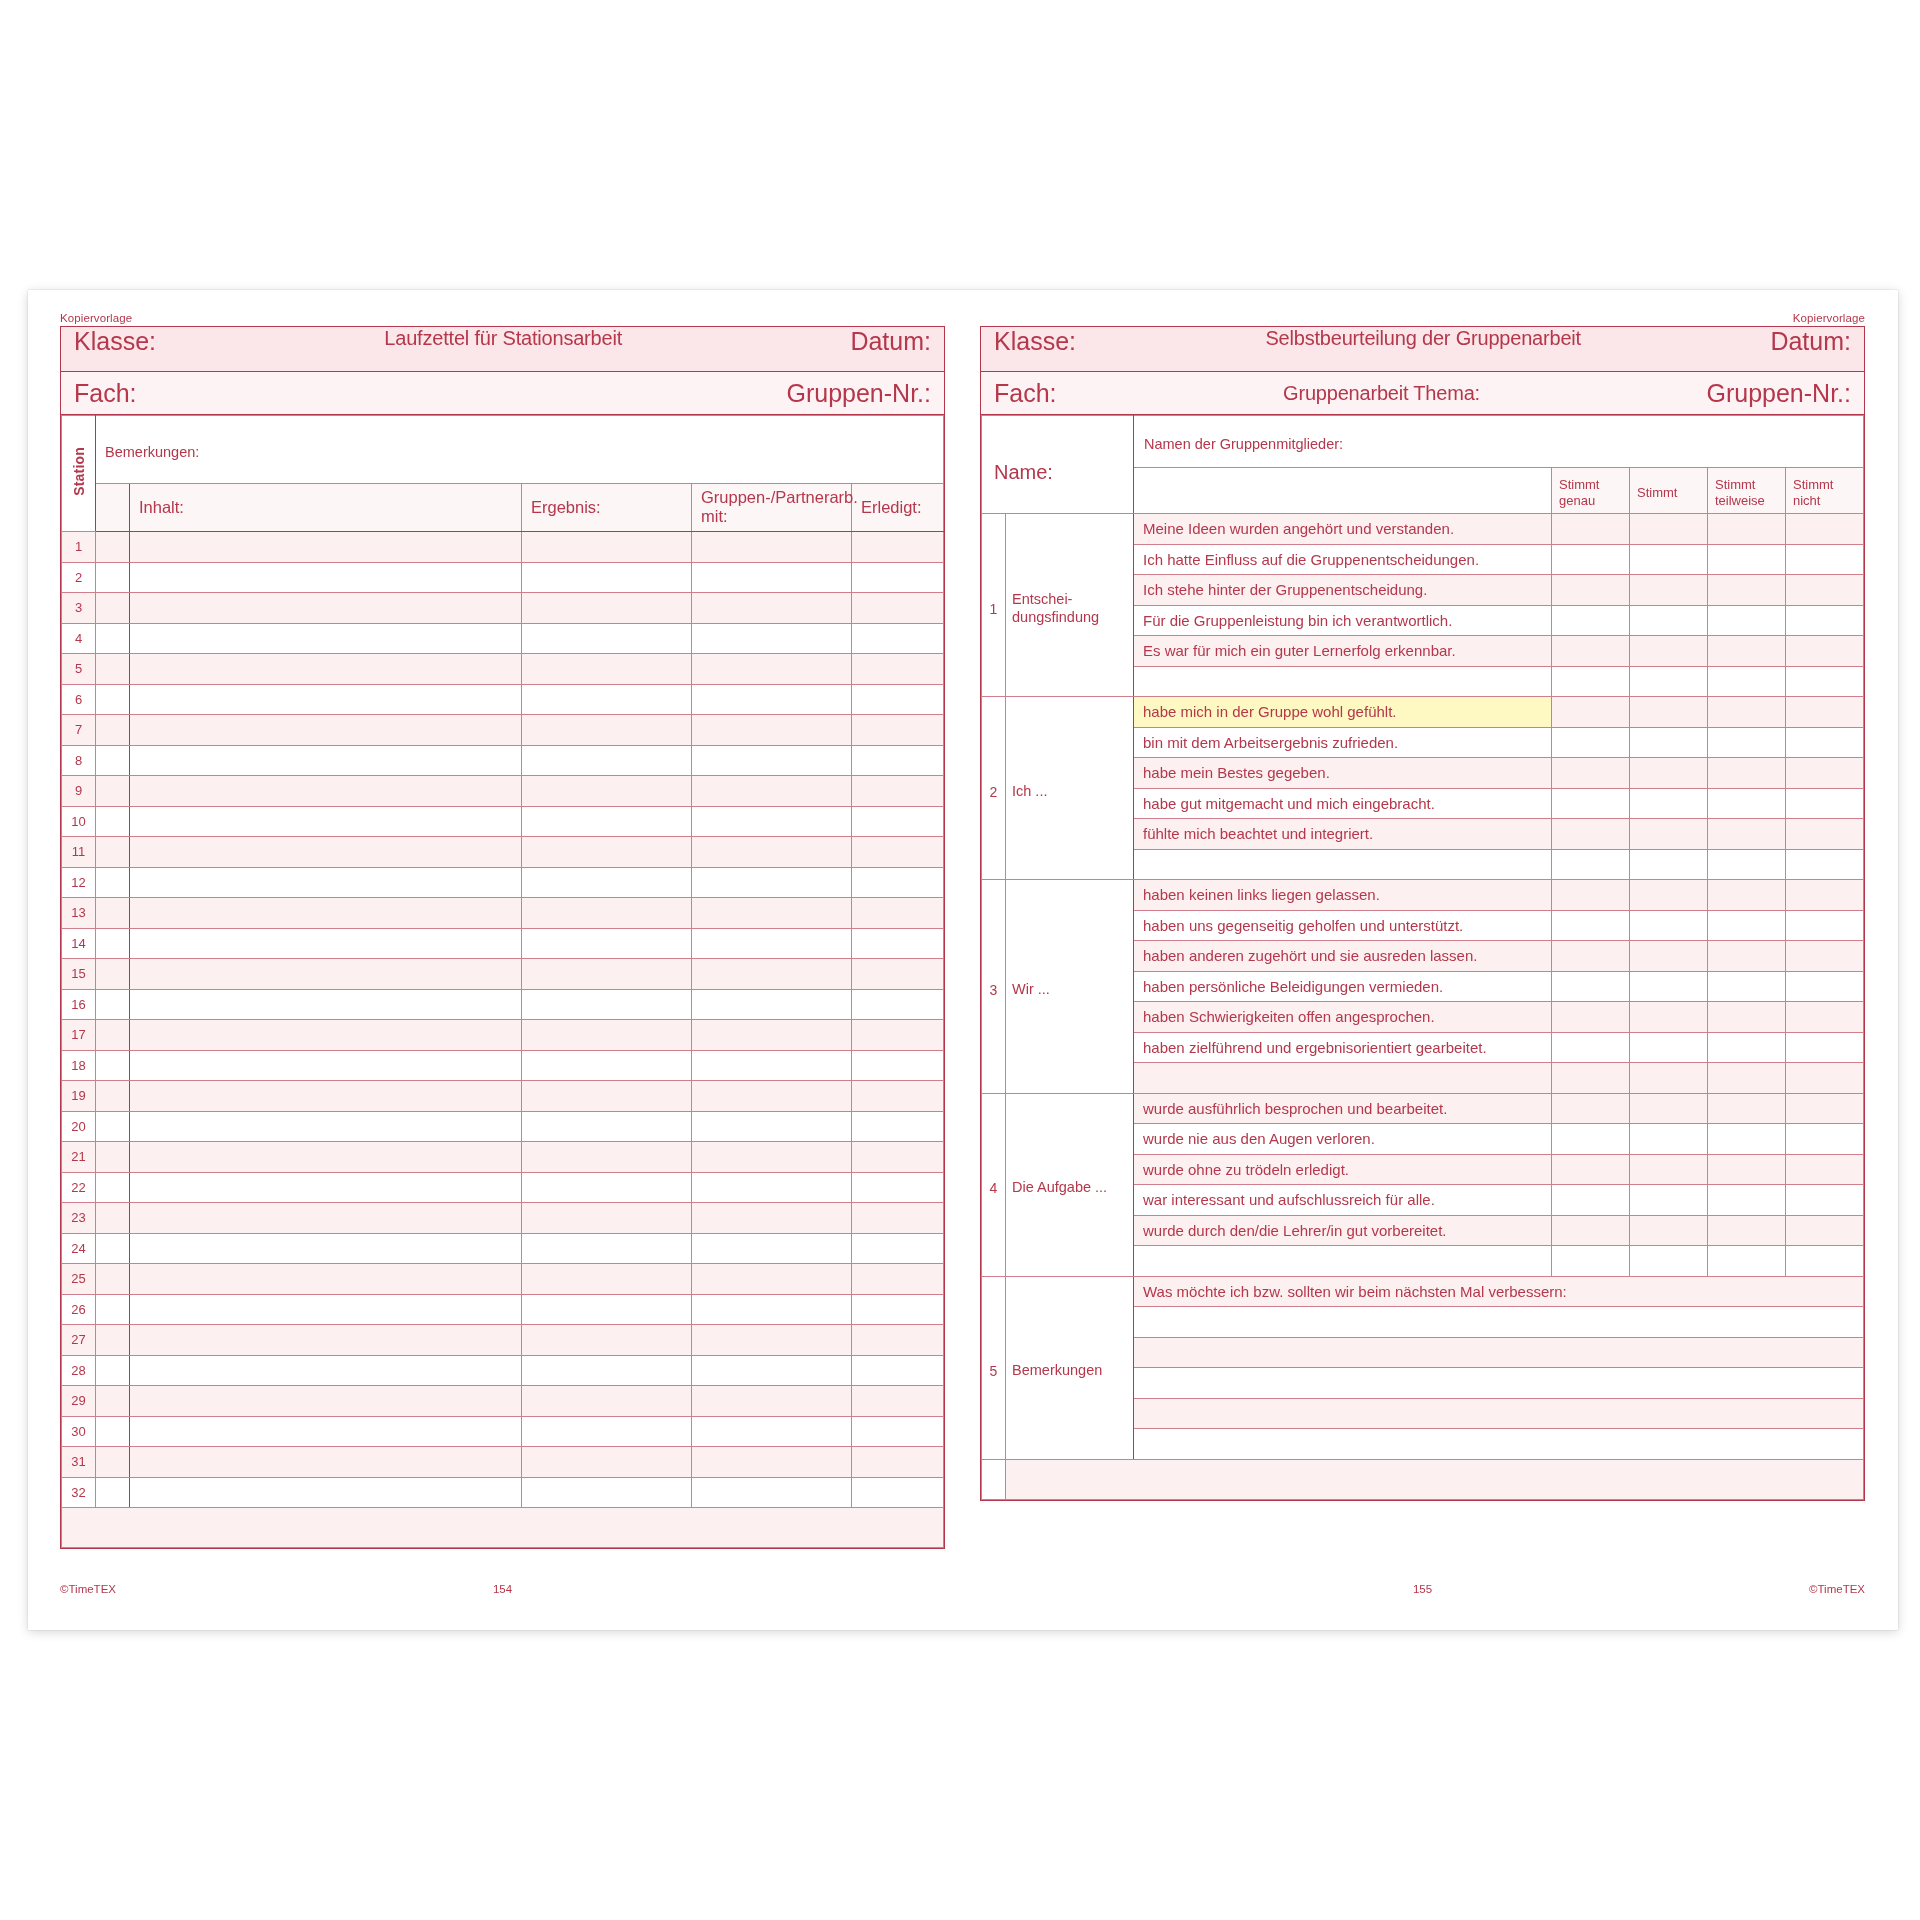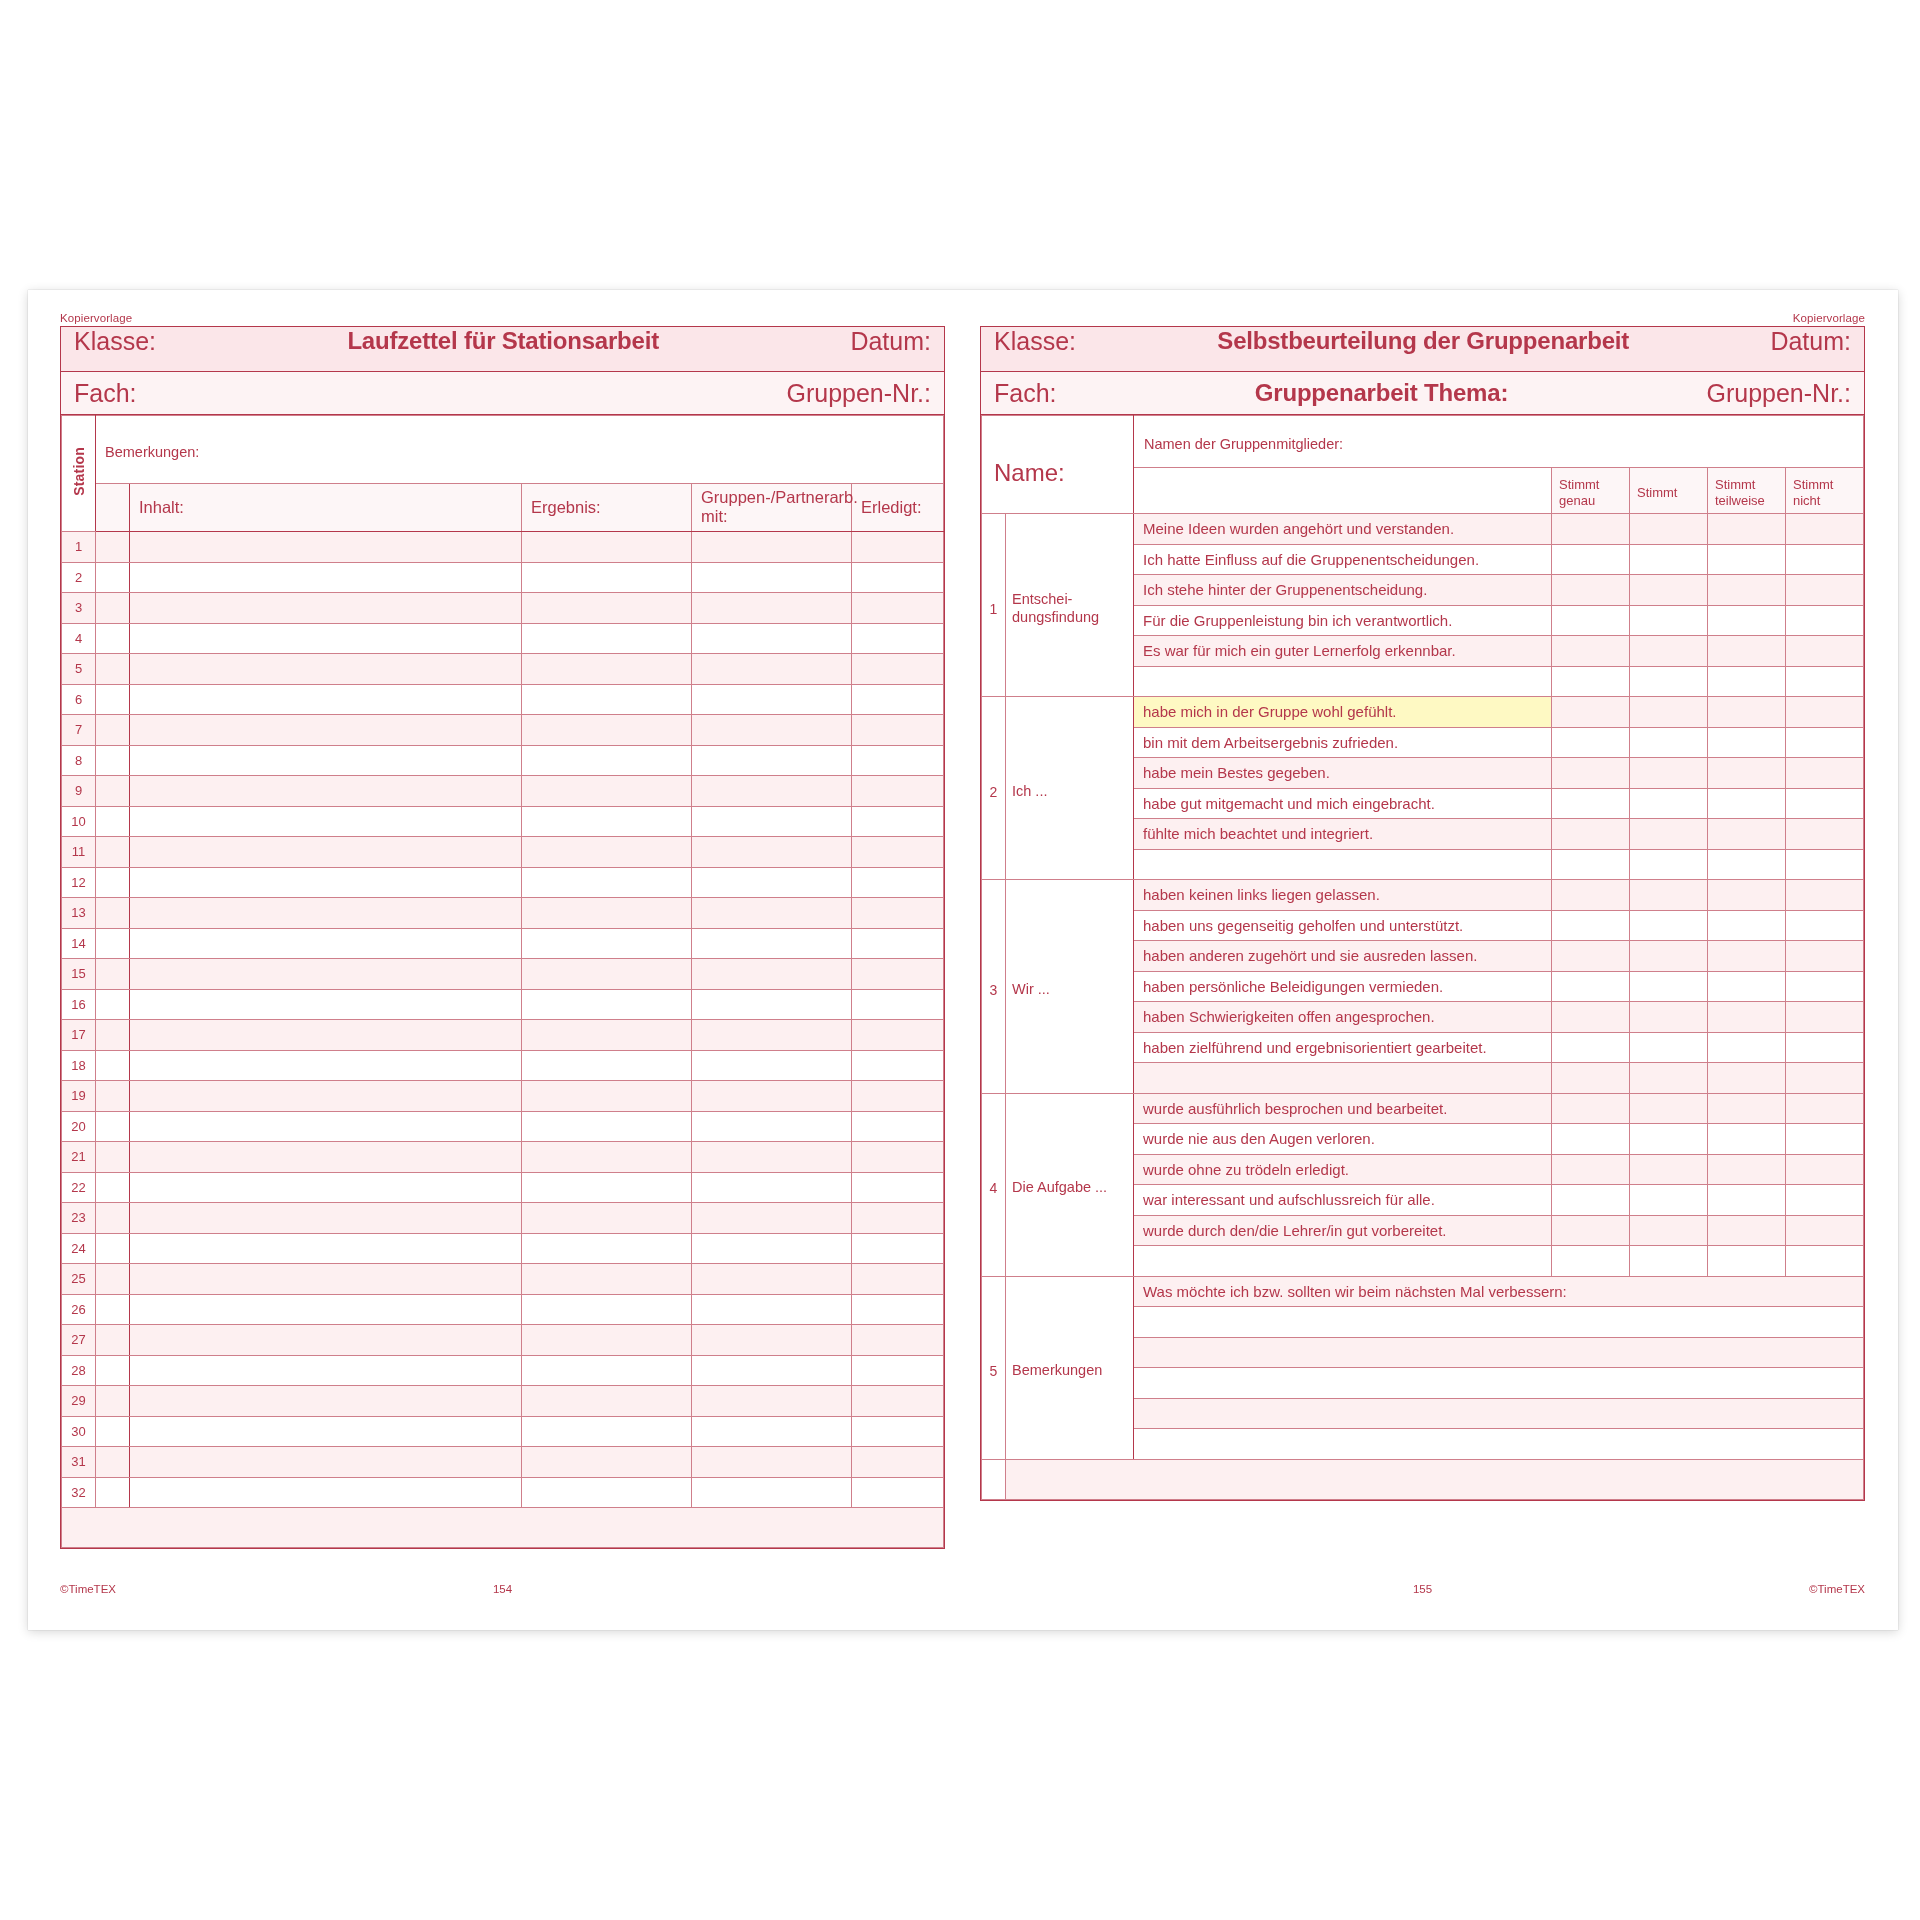--- a/index.html
+++ b/index.html
@@ -73,22 +73,22 @@
   .hdr-label {
     font-size: 25px;
     color: #b4374b;
     font-weight: 400;
     padding-left: 13px;
     white-space: nowrap;
   }
   .hdr-title {
     flex: 1;
     text-align: center;
-    font-size: 24px;
-    font-weight: 700;
+    font-size: 20px;
+    font-weight: 400;
     color: #b4374b;
     letter-spacing: -.2px;
   }
   .hdr-right {
     font-size: 25px;
     color: #b4374b;
     padding-right: 13px;
     white-space: nowrap;
   }
 
@@ -149,21 +149,21 @@
 
   .row-a td { background: #fdf0f1; }
   .row-b td { background: #ffffff; }
   .cellrow td { height: 30.5px; }
 
   .tail-row td { height: 40px; background: #fdf0f1; }
 
   
   .r-name-cell {
     width: 150px;
-    font-size: 24px;
+    font-size: 20px;
     font-weight: 700;
     color: #b4374b;
     padding-left: 12px;
     vertical-align: top;
     padding-top: 16px;
     border-right: 1.5px solid #b4374b !important;
   }
   .r-members {
     font-size: 14.5px;
     font-weight: 700;

